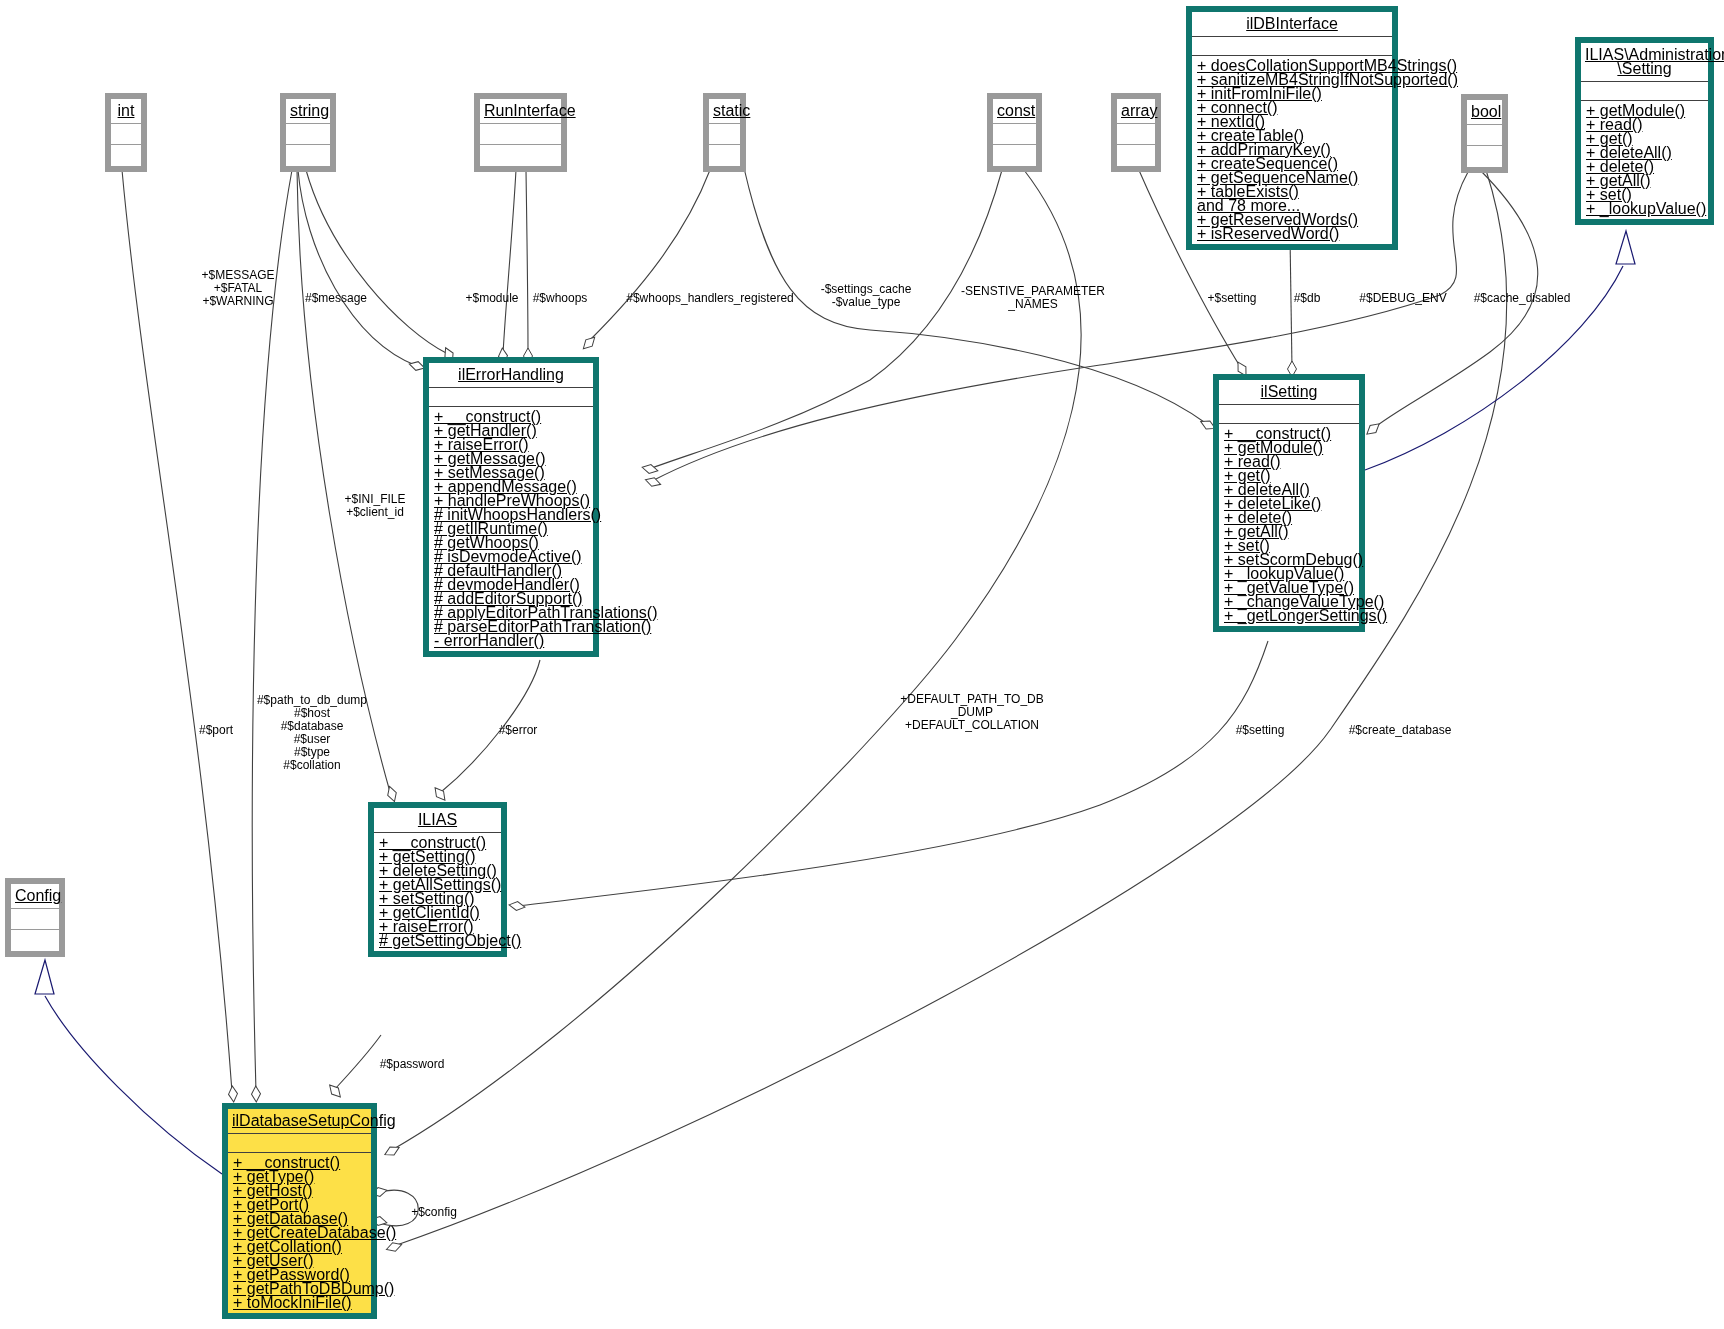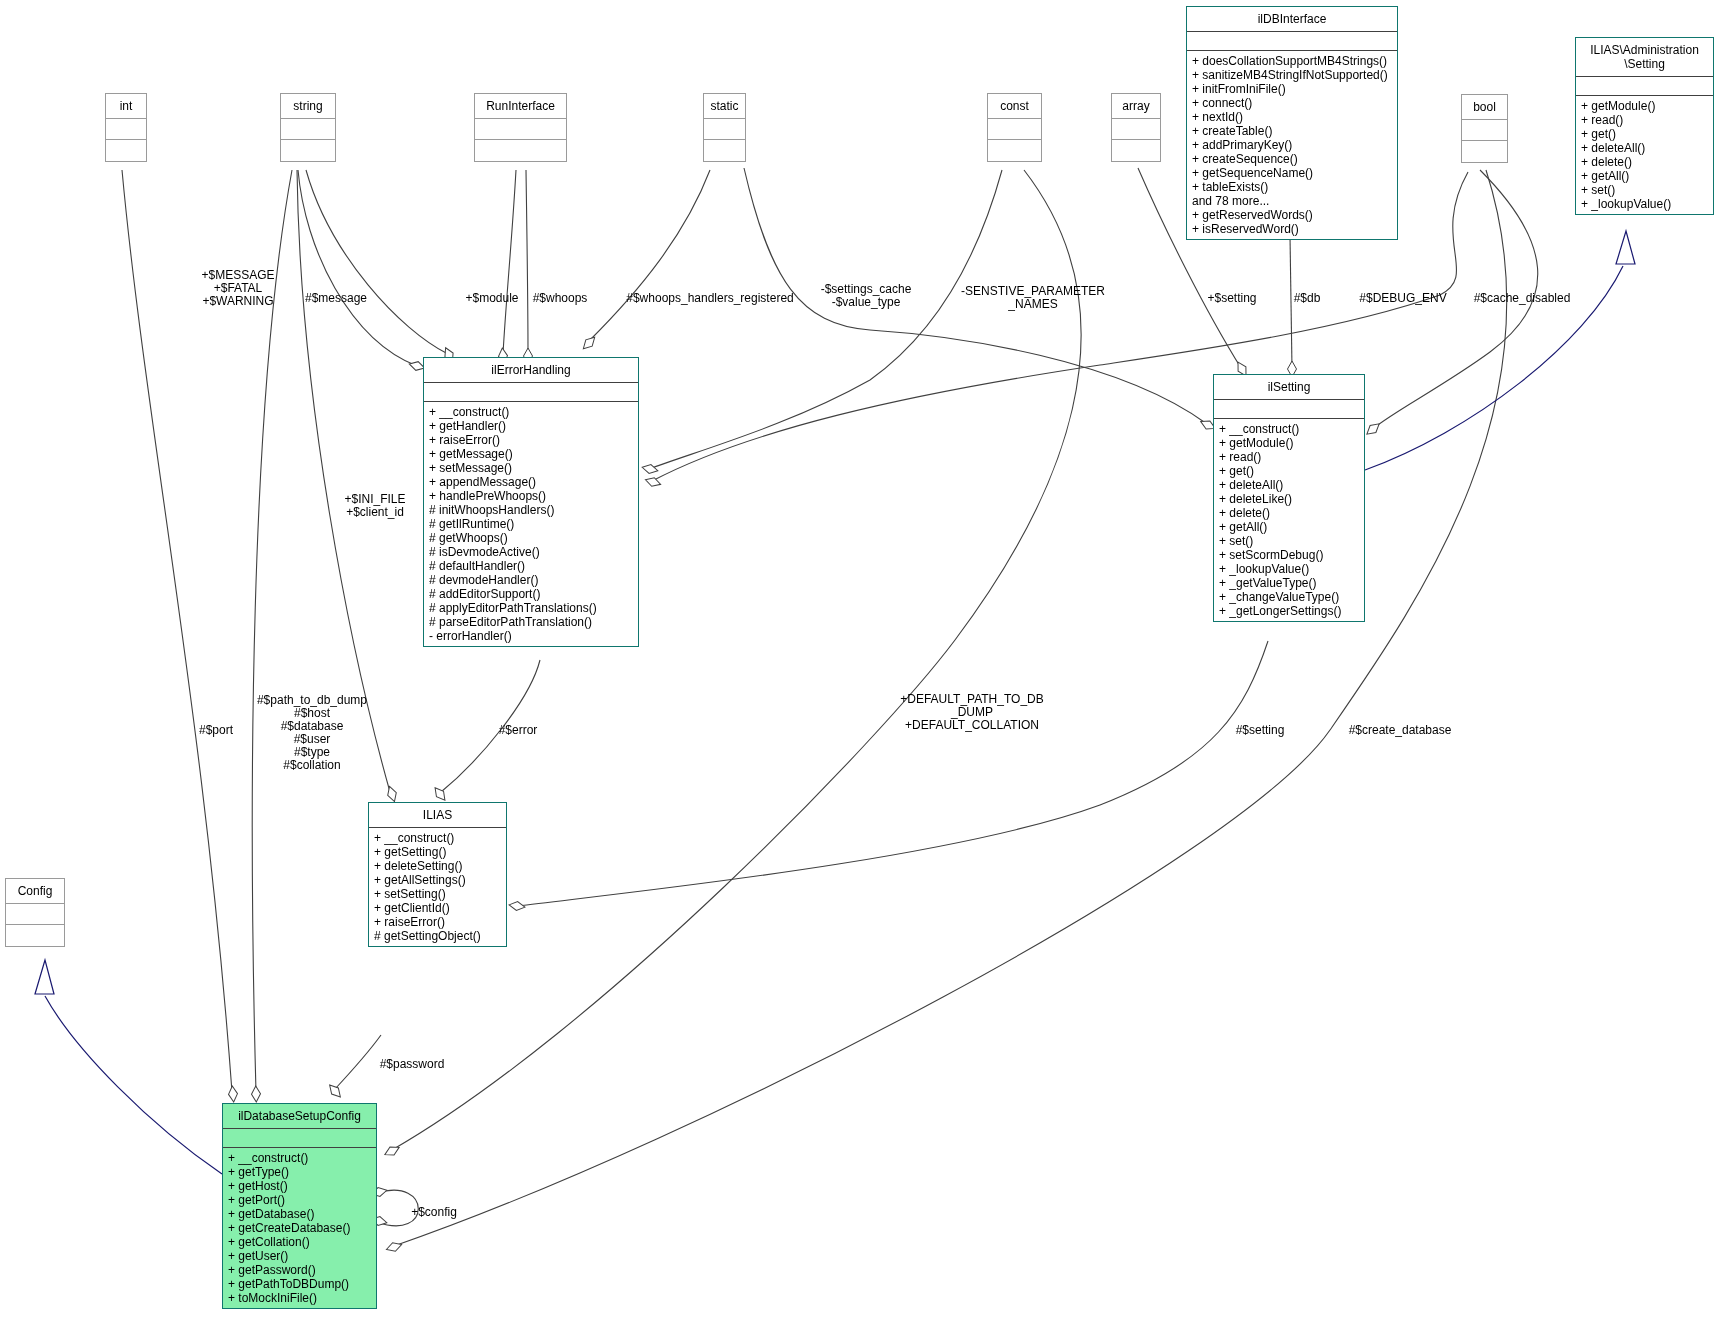--- a/index.html
+++ b/index.html
@@ -1,27 +1,27 @@
 <!DOCTYPE html>
 <html><head>
 <meta charset="utf-8">
 <style>
   html,body{margin:0;padding:0;background:#ffffff;}
   #canvas{position:relative;width:1724px;height:1329px;background:#ffffff;overflow:hidden;
           font-family:"Liberation Sans",sans-serif;color:#000;}
   svg.edges{position:absolute;left:0;top:0;z-index:0;}
-  .uml-class{position:absolute;background:#fff;border:1px solid #0f766e;font-size:12px;z-index:1;box-sizing:border-box;}
+  .uml-class{position:absolute;background:#fff;border:6px solid #0f766e;font-size:16px;z-index:1;box-sizing:border-box;text-decoration:underline;}
   .uml-class .title{border-bottom:1px solid #404040;padding:5px 4px;text-align:center;white-space:pre-line;line-height:14px;}
   .uml-class .compartment{border-bottom:1px solid #404040;min-height:19px;padding:3px 5px;box-sizing:border-box;}
   .uml-class .compartment:last-child{border-bottom:none;}
   .member{white-space:nowrap;line-height:14px;}
   .small{border-color:#9a9a9a;}
   .small .title{border-color:#9a9a9a;}
   .small .compartment{border-color:#9a9a9a;min-height:21px;}
-  .gray{background:#86efac;}
+  .gray{background:#fde047;}
   .edge-label{position:absolute;transform:translate(-50%,-50%);white-space:pre-line;text-align:center;
               font-size:12px;line-height:13px;z-index:2;}
 </style>
 </head>
 <body>
 
 <div id="canvas">
 
   <svg class="edges" width="1724" height="1329" viewBox="0 0 1724 1329">
     <g fill="none" stroke="#404040" stroke-width="1.1">
@@ -142,21 +142,21 @@
         <div class="member">+ getModule()</div>
         <div class="member">+ read()</div>
         <div class="member">+ get()</div>
         <div class="member">+ deleteAll()</div>
         <div class="member">+ delete()</div>
         <div class="member">+ getAll()</div>
         <div class="member">+ set()</div>
         <div class="member">+ _lookupValue()</div>
       </div>
   </div>
-  <div class="uml-class" style="left:423px;top:357px;width:216px">
+  <div class="uml-class" style="left:423px;top:357px;width:176px">
     <div class="title">ilErrorHandling</div>
     <div class="compartment"></div>
     <div class="compartment">
         <div class="member">+ __construct()</div>
         <div class="member">+ getHandler()</div>
         <div class="member">+ raiseError()</div>
         <div class="member">+ getMessage()</div>
         <div class="member">+ setMessage()</div>
         <div class="member">+ appendMessage()</div>
         <div class="member">+ handlePreWhoops()</div>

